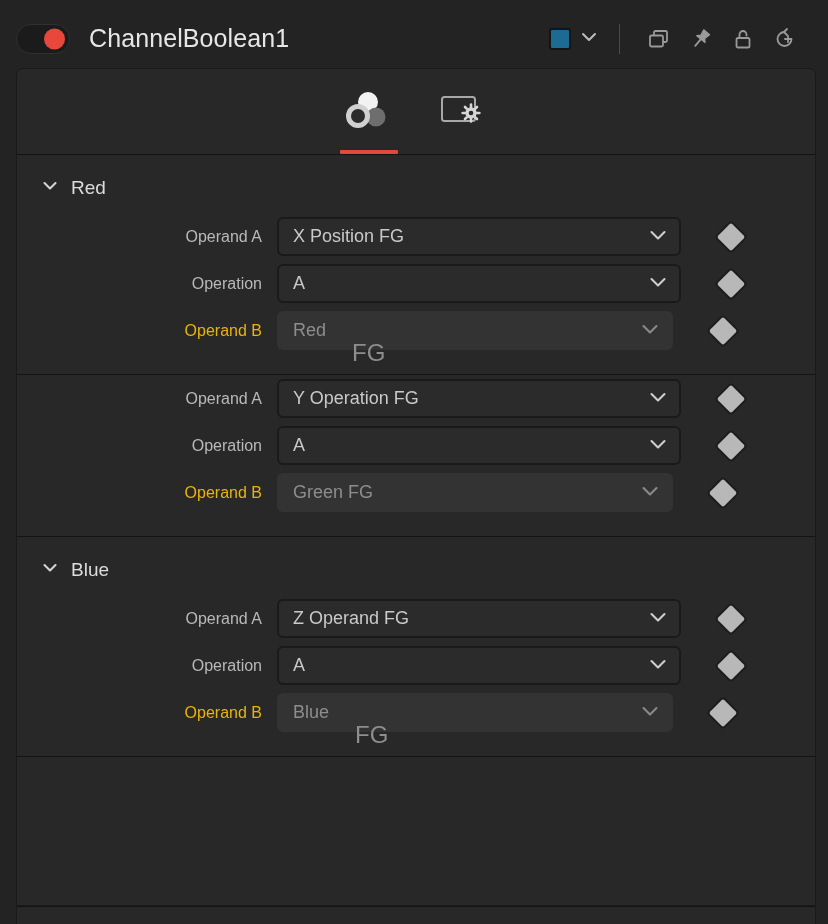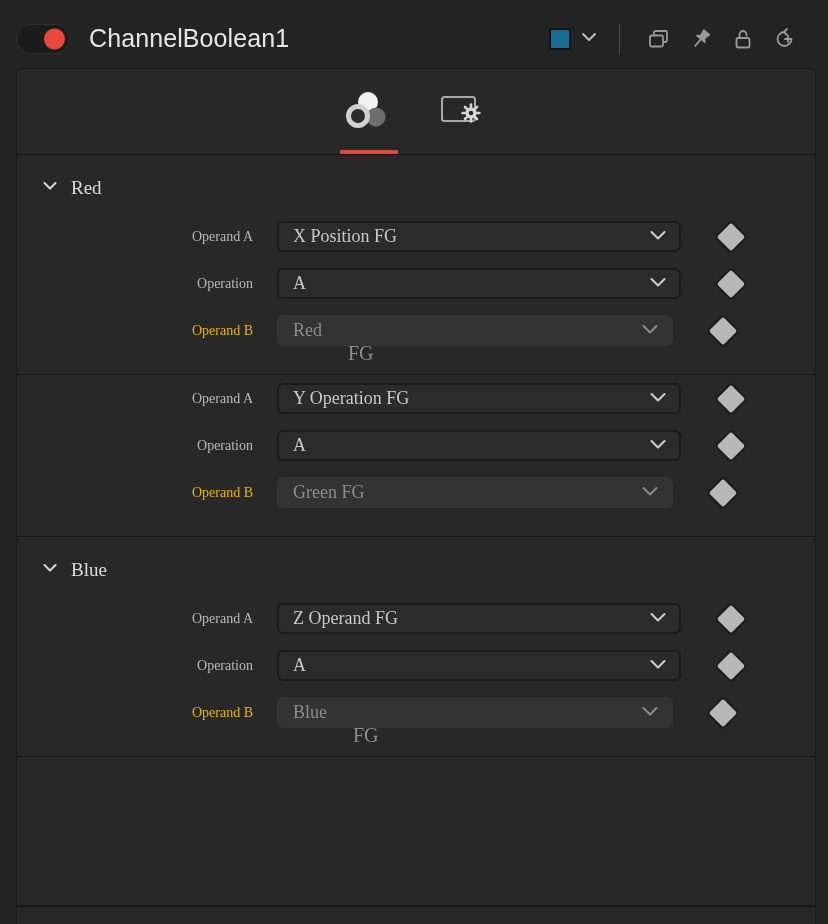--- a/index.html
+++ b/index.html
@@ -129,21 +129,20 @@
     bottom: 0;
     height: 4px;
     background: #e0493c;
     border-radius: 1px;
   }
 
   
   .section {
     border-bottom: 1px solid #141414;
     padding: 0 0 20px 0;
-    font-family: Liberation Serif, serif;
   }
 
   .section-header {
     display: flex;
     align-items: center;
     gap: 12px;
     padding: 22px 0 14px 24px;
     cursor: pointer;
   }
   .section-title {
@@ -154,46 +153,46 @@
 
   .row {
     display: flex;
     align-items: center;
     height: 47px;
     padding-left: 24px;
   }
   .row-label {
     width: 236px;
     text-align: right;
-    padding-right: 24px;
-    font-size: 14px;
+    padding-right: 15px;
+    font-size: 16px;
     color: #b9b9b9;
     white-space: nowrap;
   }
   .row-label.disabled { color: #eab308; }
 
   .dropdown {
     width: 404px;
-    height: 31px;
+    height: 39px;
     background: #2b2b2b;
     border: 2px solid #1a1a1a;
     border-radius: 6px;
     display: flex;
     align-items: center;
     padding: 0 10px 0 14px;
     cursor: pointer;
     position: relative;
   }
   .dropdown .dd-text {
     font-size: 18px;
     color: #c9c9c9;
     white-space: nowrap;
   }
   .dropdown .dd-text2 {
-    font-size: 20px;
+    font-size: 24px;
     color: #c9c9c9;
     margin-left: 26px;
     white-space: nowrap;
     margin-top: 45px;
   }
   .dropdown .dd-caret {
     margin-left: auto;
     display: block;
   }
 

